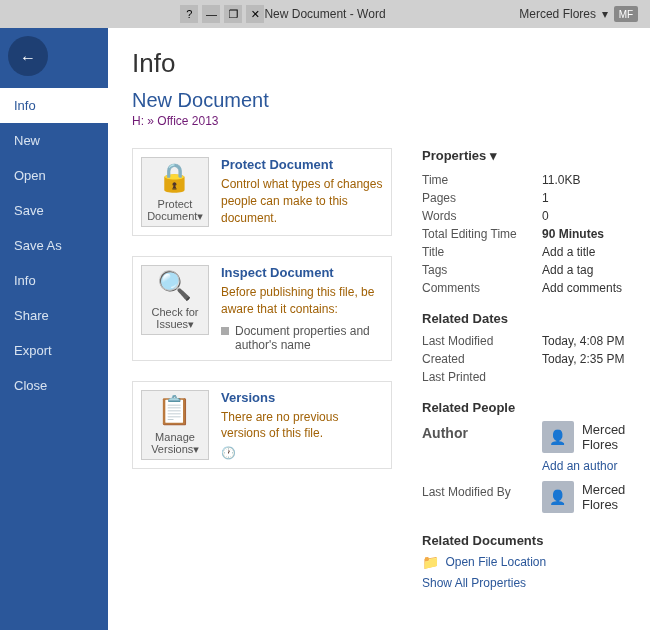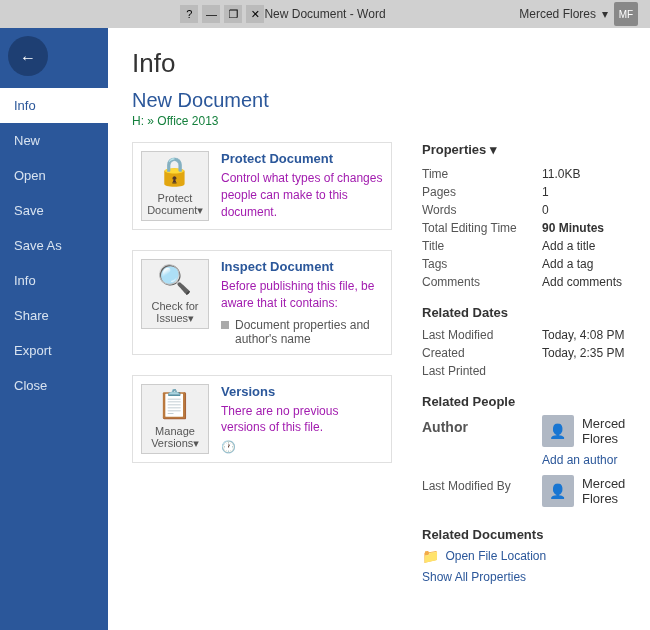--- a/index.html
+++ b/index.html
@@ -14,21 +14,21 @@
       justify-content: space-between;
       padding: 0 8px;
       font-size: 12px;
       color: #333;
     }
     .titlebar-controls { display: flex; gap: 4px; }
     .titlebar-btn { width: 18px; height: 18px; display: flex; align-items: center; justify-content: center; font-size: 11px; cursor: pointer; background: #bbb; border: none; }
 
     
     .user-area { display: flex; align-items: center; gap: 6px; font-size: 12px; }
-    .user-avatar { width: 24px; height: 24px; background: #888; border-radius: 2px; overflow: hidden; display: flex; align-items: center; justify-content: center; color: #fff; font-size: 10px; }
+    .user-avatar { width: 24px; height: 16px; background: #888; border-radius: 2px; overflow: hidden; display: flex; align-items: center; justify-content: center; color: #fff; font-size: 10px; }
 
     
     .app-body { display: flex; flex: 1; overflow: hidden; }
 
     
     .sidebar {
       width: 108px;
       background: #2b579a;
       display: flex;
       flex-direction: column;
@@ -52,21 +52,21 @@
       cursor: pointer;
     }
     .sidebar-item.active { background: #fff; color: #2b579a; font-weight: 500; }
     .sidebar-divider { border: none; border-top: 1px solid #4a6fa5; margin: 8px 0; }
     .sidebar-bottom { margin-top: auto; }
 
     
     .content { flex: 1; overflow-y: auto; padding: 20px 24px; background: #fff; }
     .page-title { font-size: 26px; font-weight: 300; color: #333; margin-bottom: 10px; }
     .doc-title { font-size: 20px; color: #2b579a; font-weight: 400; margin-bottom: 2px; }
-    .doc-path { font-size: 12px; color: #15803d; margin-bottom: 14px; }
+    .doc-path { font-size: 12px; color: #701a75; margin-bottom: 20px; }
 
     
     .sections { display: flex; gap: 30px; }
     .left-section { width: 260px; flex-shrink: 0; }
     .right-section { flex: 1; }
 
     
     .action-block {
       display: flex;
       align-items: flex-start;
@@ -77,21 +77,21 @@
     }
     .action-icon-box {
       width: 68px; min-width: 68px; height: 70px;
       background: #f0f0f0;
       border: 1px solid #ccc;
       display: flex; flex-direction: column; align-items: center; justify-content: center;
       font-size: 10px; color: #555; text-align: center; cursor: pointer;
     }
     .action-icon-box .icon-img { font-size: 28px; margin-bottom: 4px; }
     .action-desc h3 { font-size: 13px; color: #2b579a; font-weight: 600; margin-bottom: 4px; }
-    .action-desc p { font-size: 12px; color: #a21caf; line-height: 1.4; }
+    .action-desc p { font-size: 12px; color: #a16207; line-height: 1.4; }
     .action-desc .sub-item { display: flex; align-items: flex-start; gap: 6px; margin-top: 6px; font-size: 12px; color: #555; }
     .bullet-square { width: 8px; height: 8px; background: #aaa; flex-shrink: 0; margin-top: 3px; }
 
     
     .props-title { font-size: 13px; font-weight: 600; color: #333; margin-bottom: 8px; display: flex; align-items: center; gap: 4px; }
     .props-table { width: 100%; border-collapse: collapse; margin-bottom: 14px; }
     .props-table tr td { padding: 2px 0; font-size: 12px; vertical-align: top; }
     .props-table tr td:first-child { color: #555; width: 120px; }
     .props-table tr td:last-child { color: #333; }
     .bold-value { font-weight: 700; }

